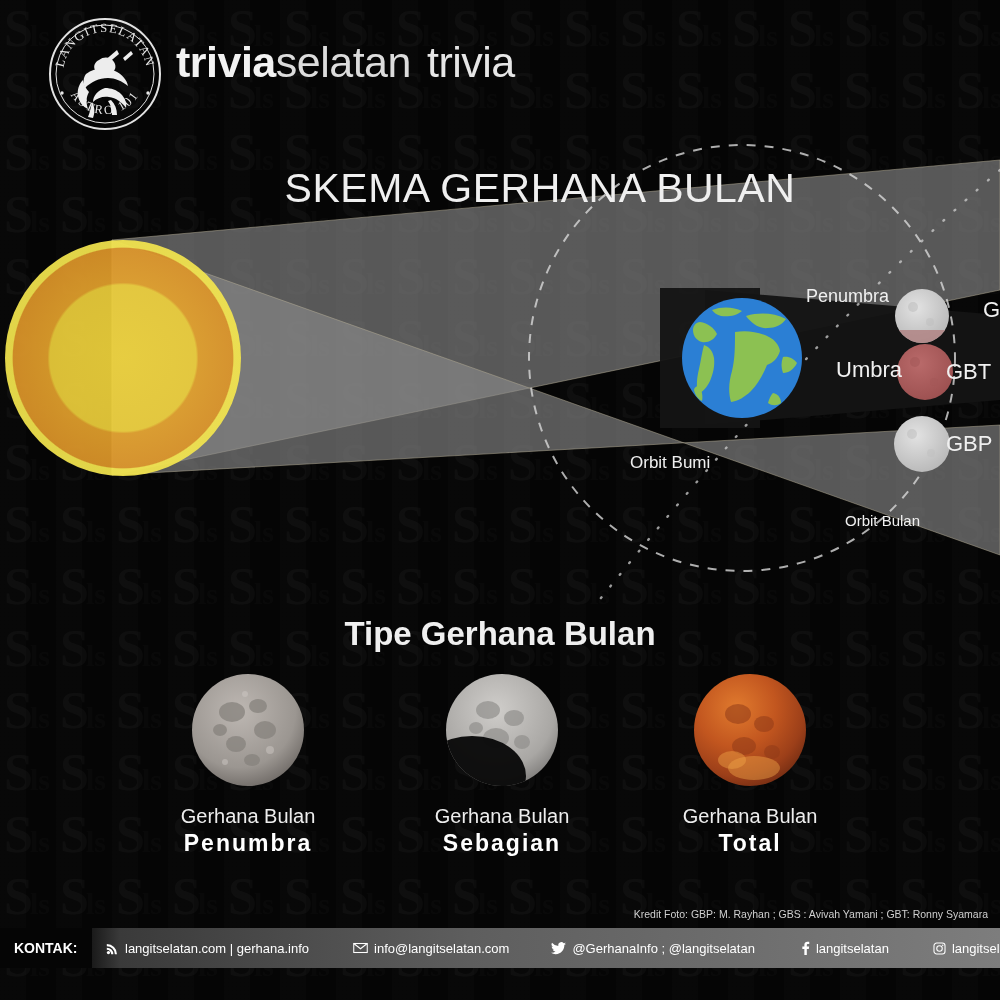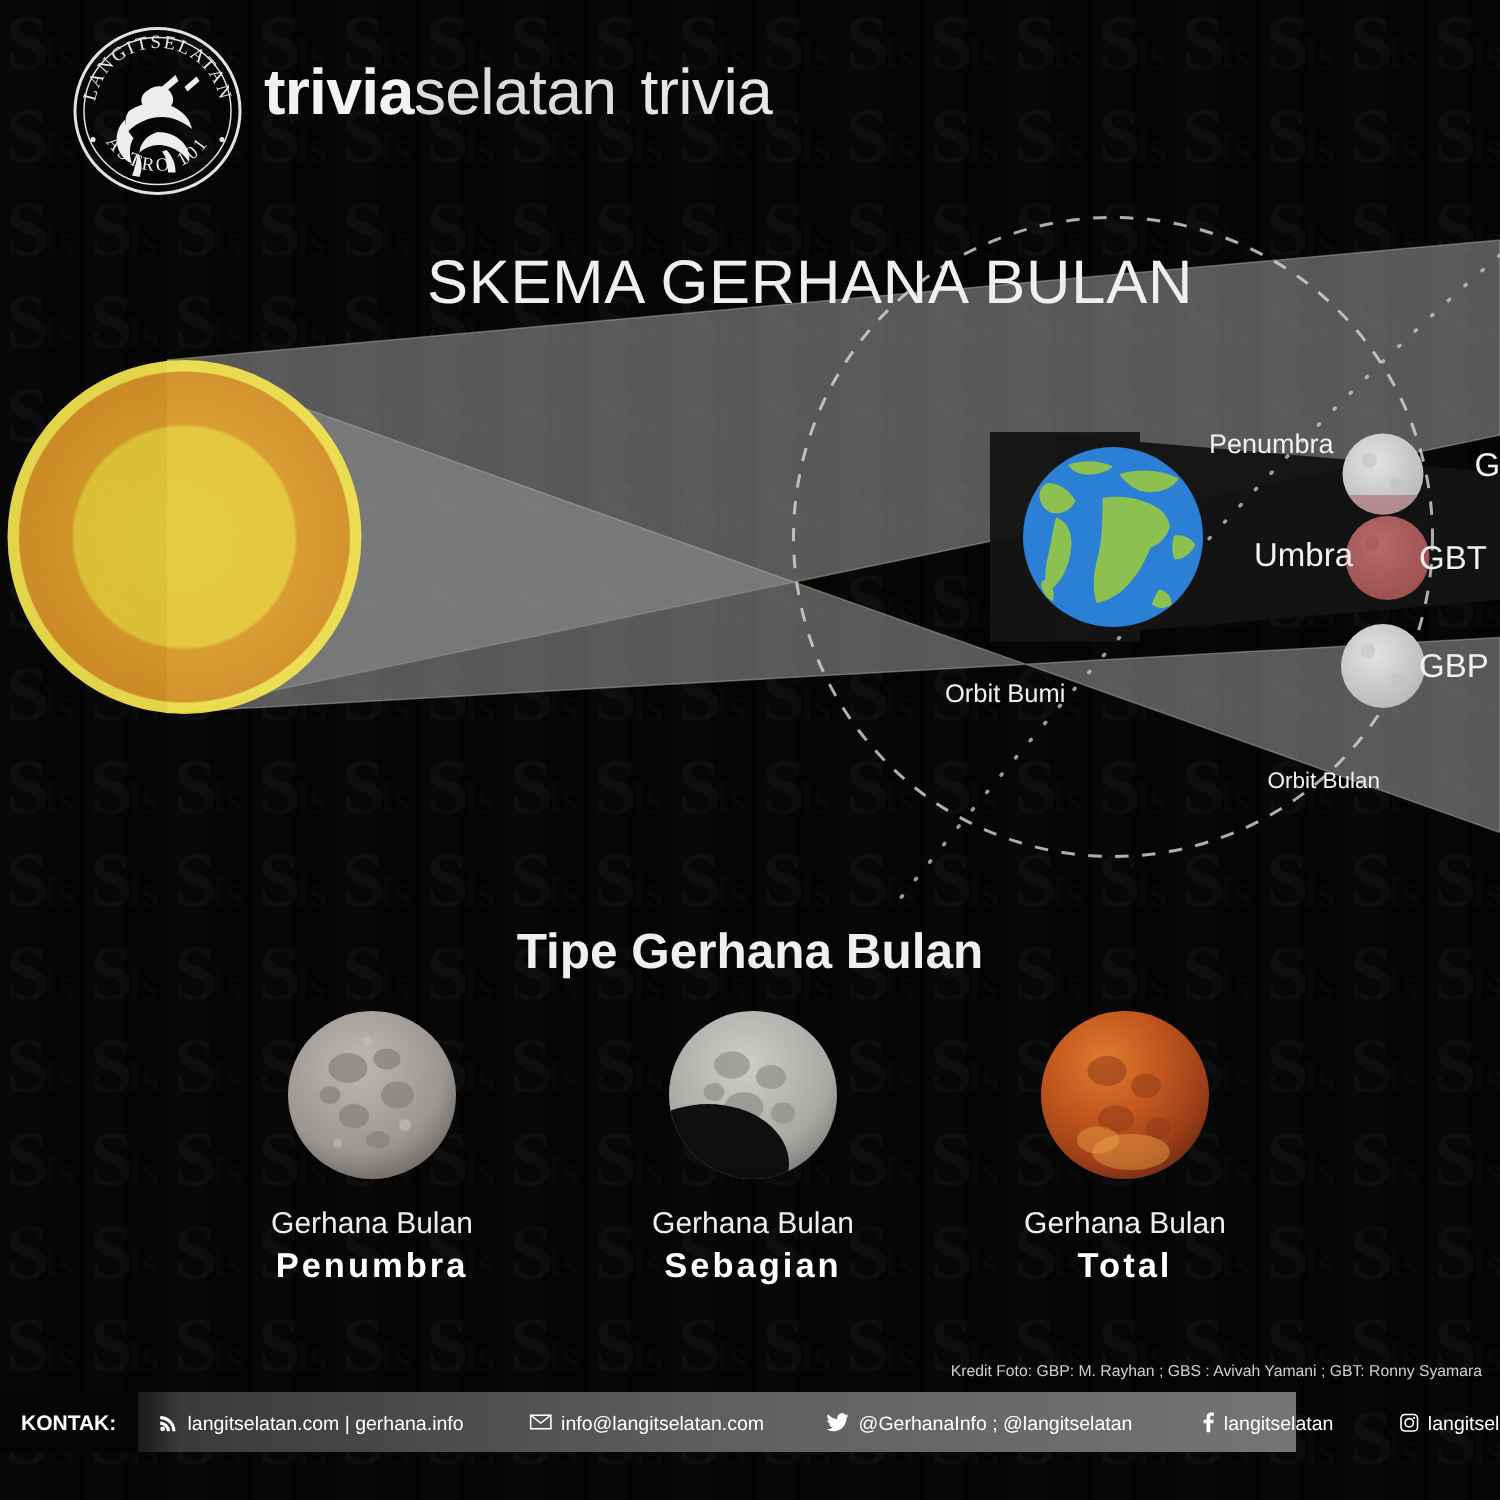--- a/index.html
+++ b/index.html
@@ -45,21 +45,21 @@
   .types-title{position:absolute;left:0;top:615px;width:1000px;text-align:center;
      font-size:33px;font-weight:bold;color:#efefef;z-index:30;}
   .types{position:absolute;left:0;top:672px;width:907px;height:200px;z-index:30;}
   .type-item{position:absolute;width:300px;text-align:center;}
   .type-item .photo{width:116px;height:116px;margin:0 auto;border-radius:50%;position:relative;overflow:hidden;}
   .type-cap{margin-top:16px;font-size:20px;color:#ededed;line-height:1.25;}
   .type-cap .strong{display:block;font-weight:bold;font-size:23px;letter-spacing:2px;color:#fff;}
 
   
   .credit{position:absolute;right:12px;top:908px;font-size:10.5px;color:#cfcfcf;z-index:45;white-space:nowrap;}
-  .footer{position:absolute;left:0;top:928px;width:864px;height:40px;z-index:45;
+  .footer{position:absolute;left:0;top:928px;width:1000px;height:40px;z-index:45;
      background:linear-gradient(90deg,#0a0a0a 0px,#0a0a0a 78px,#3a3a3a 120px,#5e5e5e 470px,#6b6b6b 700px,#7d7d7d 1000px);
      display:flex;align-items:center;}
   .kontak{width:92px;flex:none;font-size:14px;font-weight:bold;color:#fff;
      padding-left:14px;box-sizing:border-box;background:#050505;height:40px;display:flex;align-items:center;}
   .fitem{display:flex;align-items:center;gap:6px;font-size:13px;color:#fff;white-space:nowrap;}
   .fi-1{margin-left:14px;} .fi-2{margin-left:44px;} .fi-3{margin-left:42px;}
   .fi-4{margin-left:46px;} .fi-5{margin-left:44px;}
   .ficon{display:inline-block;line-height:0;}
 </style>
 </head>

